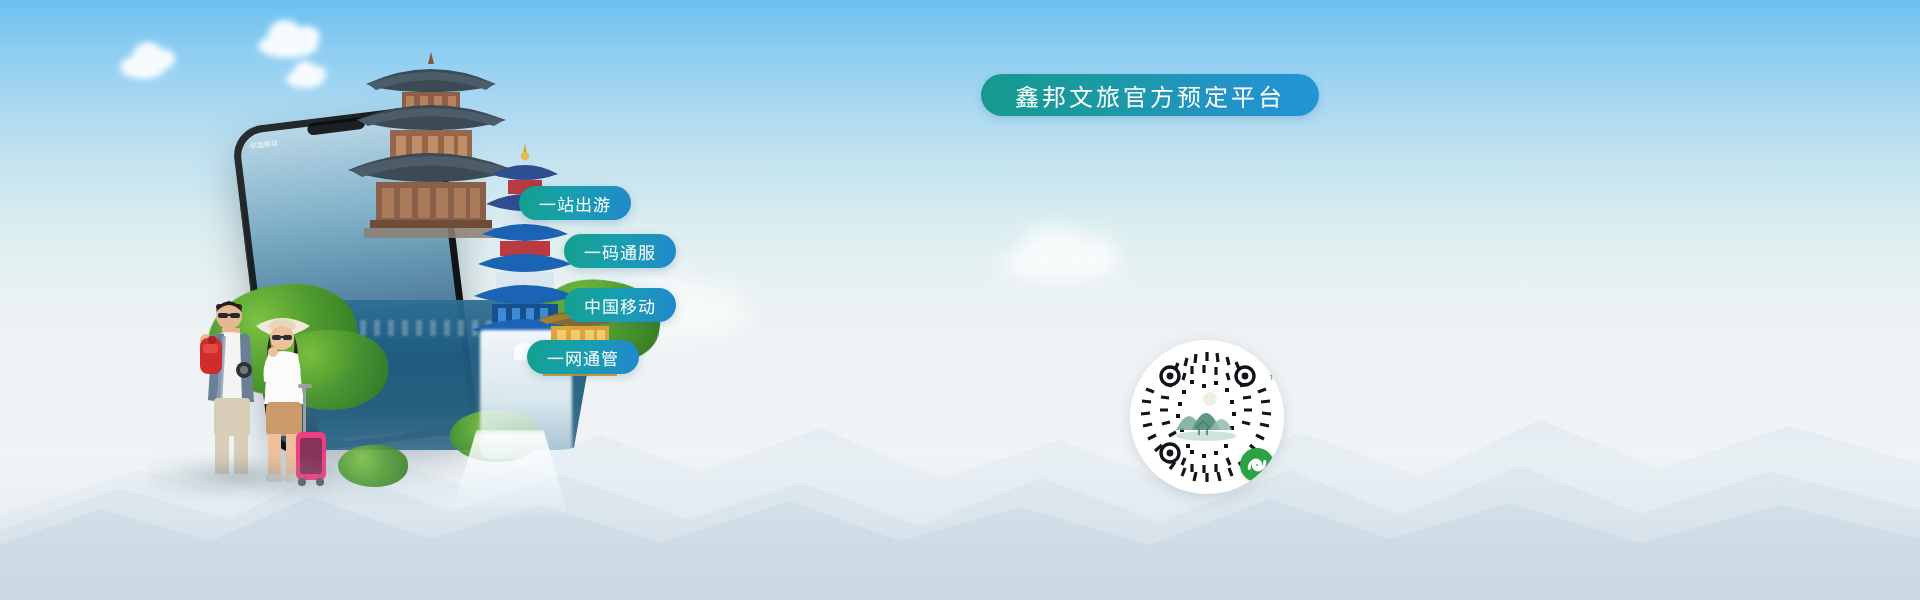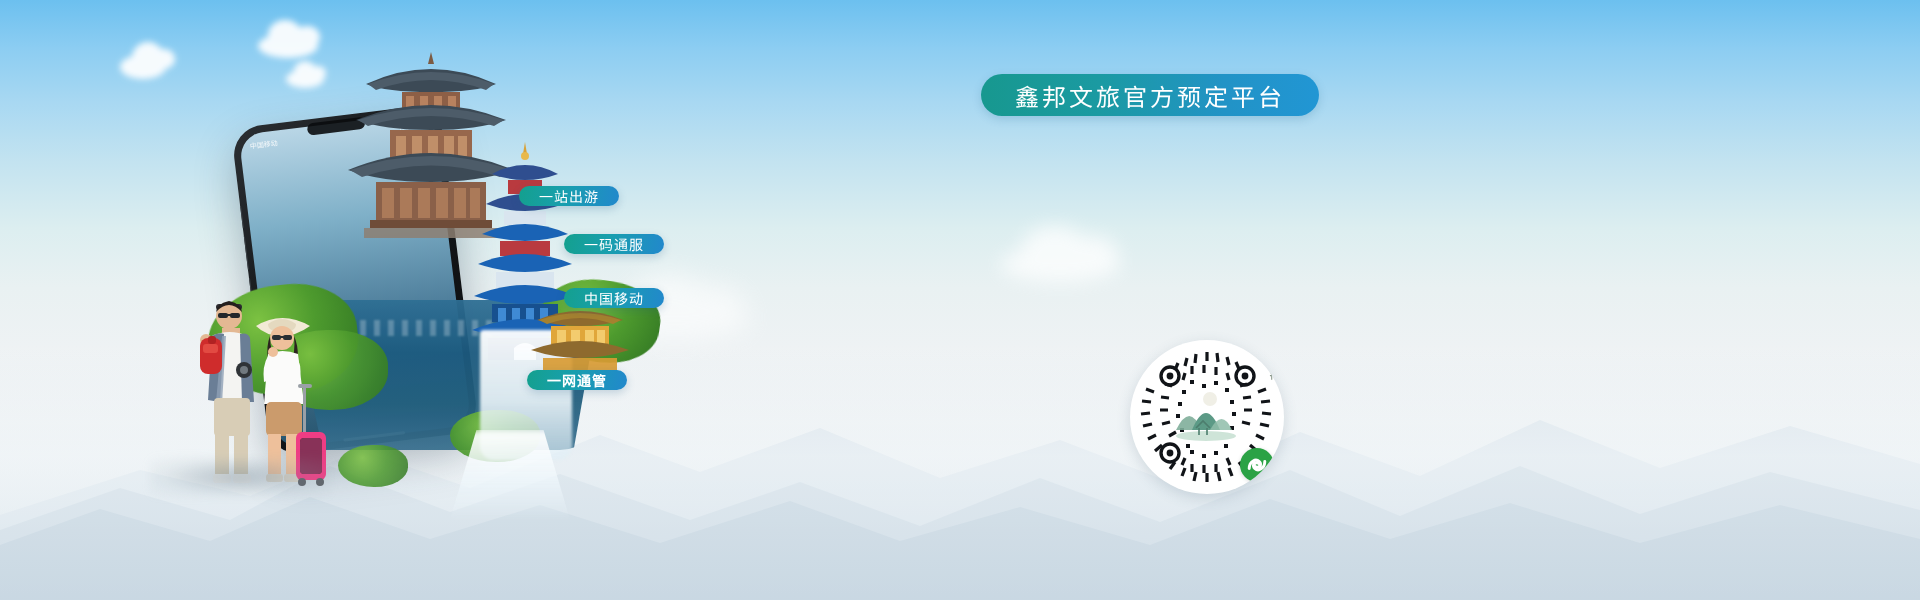--- a/index.html
+++ b/index.html
@@ -159,34 +159,34 @@
   .shadow-blob{
     position:absolute; left:-20px; top:165px; width:180px; height:40px;
     background:radial-gradient(ellipse at center, rgba(110,130,145,.45) 0%, rgba(150,170,180,.12) 62%, rgba(255,255,255,0) 100%);
     filter:blur(4px);
   }
 
   
   .pill{
     position:absolute;
     display:flex; align-items:center; justify-content:center;
-    height:20px; padding:0 20px;
+    height:34px; padding:0 20px;
     border-radius:18px;
     color:#ffffff;
-    font-size:14px;
+    font-size:17px;
     letter-spacing:1px;
     font-family:"Liberation Sans", sans-serif;
     background:linear-gradient(100deg,#14a08e 0%,#189fae 45%,#2288cc 100%);
     box-shadow:0 3px 9px rgba(30,90,130,.22);
     white-space:nowrap;
   }
   .pill.p1{ left:519px; top:186px; }
   .pill.p2{ left:564px; top:234px;justify-content:flex-end; }
   .pill.p3{ left:564px; top:288px; }
-  .pill.p4{ left:527px; top:370px;font-weight:bold; }
+  .pill.p4{ left:527px; top:340px; }
 
   
   .copy{ position:absolute; left:800px; top:60px; width:700px; text-align:center; }
 
   .headline{
     font-family:"Liberation Serif", serif;
     font-size:72px;
     font-weight:bold;
     font-style:italic;
     line-height:1;

